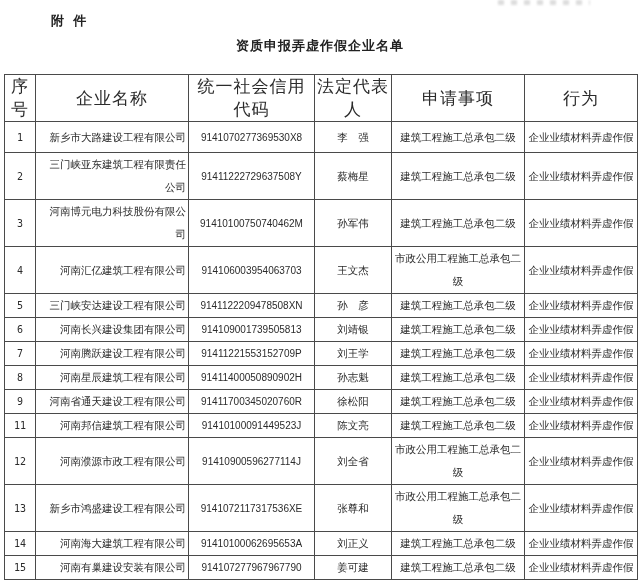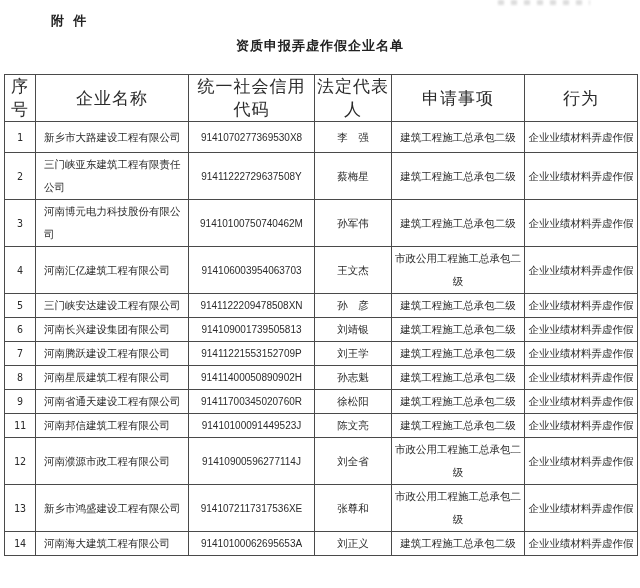--- a/index.html
+++ b/index.html
@@ -72,21 +72,21 @@
     word-break: break-all;
     overflow: hidden;
   }
   table.roster thead th {
     height: 29px;
     font-weight: normal;
     font-size: 17px;
     letter-spacing: 1px;
   }
   table.roster td.cell-name {
-    text-align: left;
+    text-align: right;
     padding-left: 8px;
     padding-right: 2px;
   }
   table.roster td.cell-code {
     font-family: Liberation Sans, sans-serif;
     font-size: 10px;
     letter-spacing: 0;
   }
   table.roster td.cell-no {
     font-family: "DejaVu Sans Mono", monospace;
@@ -225,14 +225,22 @@
         <td class="cell-behavior">企业业绩材料弄虚作假</td>
       </tr>
       <tr>
         <td class="cell-no">14</td>
         <td class="cell-name">河南海大建筑工程有限公司</td>
         <td class="cell-code">91410100062695653A</td>
         <td class="cell-rep">刘正义</td>
         <td class="cell-matter">建筑工程施工总承包二级</td>
         <td class="cell-behavior">企业业绩材料弄虚作假</td>
       </tr>
+      <tr>
+        <td class="cell-no">15</td>
+        <td class="cell-name">河南有巢建设安装有限公司</td>
+        <td class="cell-code">914107277967967790</td>
+        <td class="cell-rep">姜可建</td>
+        <td class="cell-matter">建筑工程施工总承包二级</td>
+        <td class="cell-behavior">企业业绩材料弄虚作假</td>
+      </tr>
     </tbody>
 </table>
 
 </body></html>

